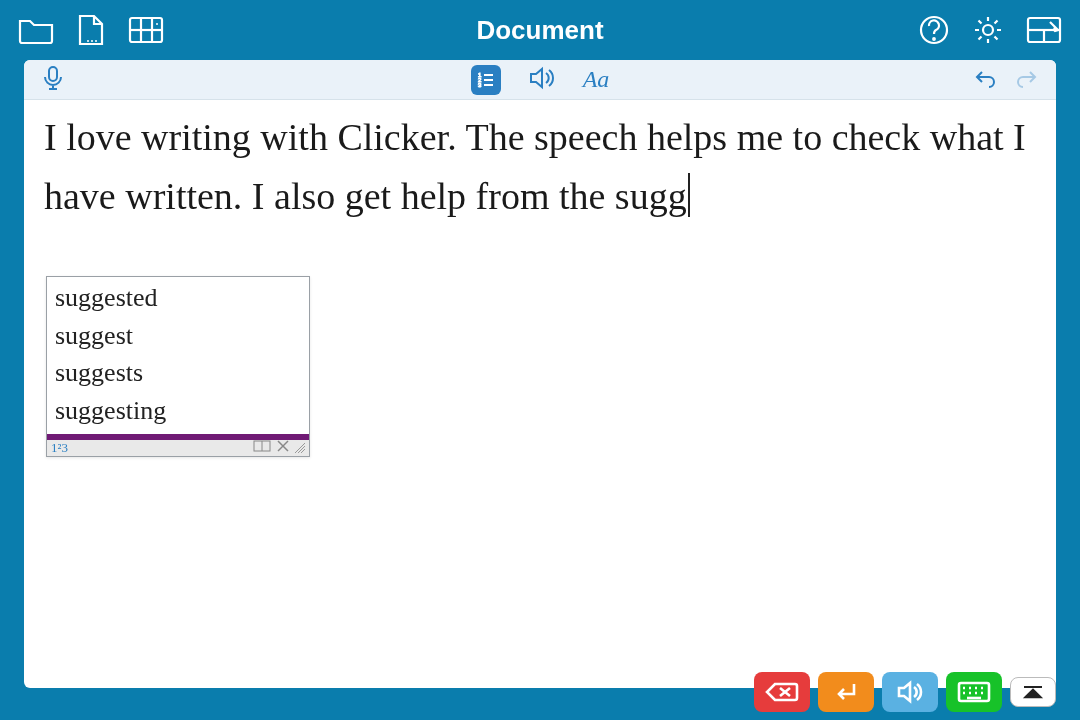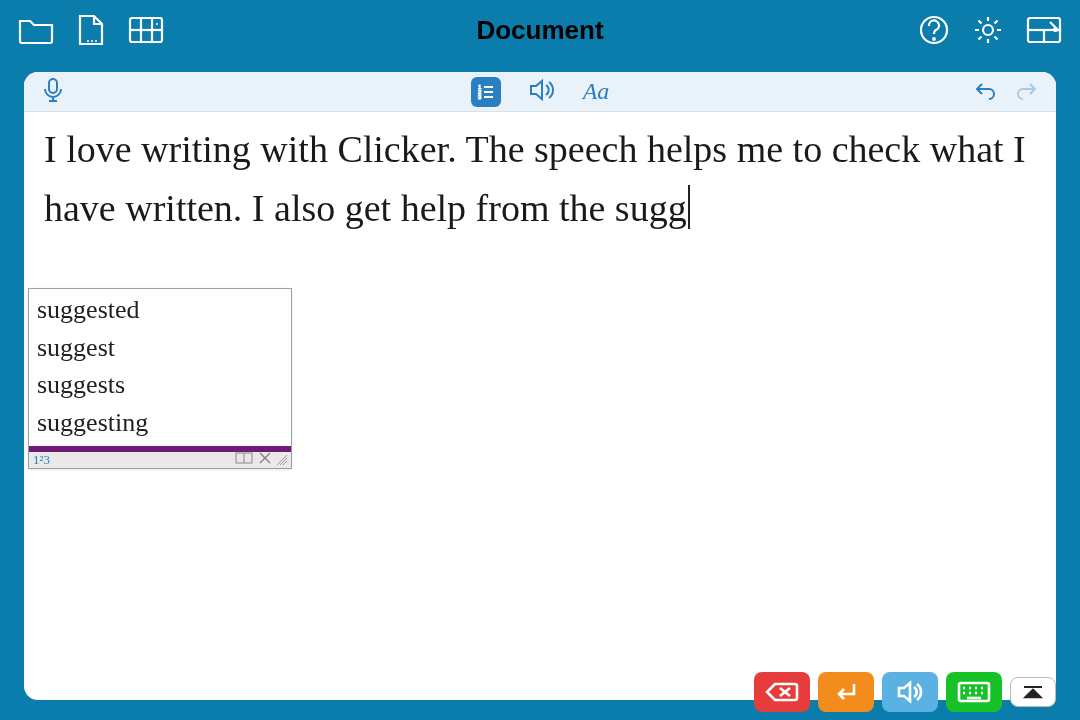--- a/index.html
+++ b/index.html
@@ -8,39 +8,39 @@
   background: #0a7dad;
   font-family: sans-serif;
   overflow: hidden;
   position: relative;
 }
 .titlebar {
   height: 60px;
   display: flex;
   align-items: center;
   padding: 0 18px;
-  color: #000000;
+  color: #ffffff;
 }
 .titlebar-left, .titlebar-right {
   display: flex; gap: 22px; align-items: center;
   width: 260px;
 }
 .titlebar-right { justify-content: flex-end; }
 .titlebar-center {
   flex: 1; text-align: center;
   font-size: 26px; font-weight: 600;
 }
 .ticon { display: inline-flex; }
 .ticon svg { stroke: #fff; fill: none; stroke-width: 2.2; }
 
 .workspace {
   background: #fff;
-  margin: 12px 24px;
+  margin: 0 24px;
   height: 628px;
-  border-radius: 14px;
+  border-radius: 6px;
   overflow: hidden;
   position: relative;
 }
 .subbar {
   height: 40px;
   background: #eaf2f9;
   border-bottom: 1px solid #d6e2ea;
   display: flex;
   align-items: center;
   padding: 0 18px;
@@ -220,21 +220,21 @@
         <svg width="22" height="20" viewBox="0 0 22 20">
             <path d="M14 4 l5 5 l-5 5 M19 9 H7 a5 5 0 0 0 0 10" stroke="#2a7fc2"></path>
           </svg>
       </span>
     </div>
   </div>
 
   <div class="editor">
     <span>I love writing with Clicker. The speech helps me to check what I have written. I also get help from the sugg</span><span class="cursor"></span>
 
-    <div class="suggestbox" style="left: 4px; top: 176px;">
+    <div class="suggestbox" style="left: 22px; top: 176px;">
       <div class="suggestbox-list">
         <div>suggested</div>
         <div>suggest</div>
         <div>suggests</div>
         <div>suggesting</div>
       </div>
       <div class="suggestbox-footer">
         <span style="font-family: serif;">1²3</span>
         <span class="ft-right">
           <span>

